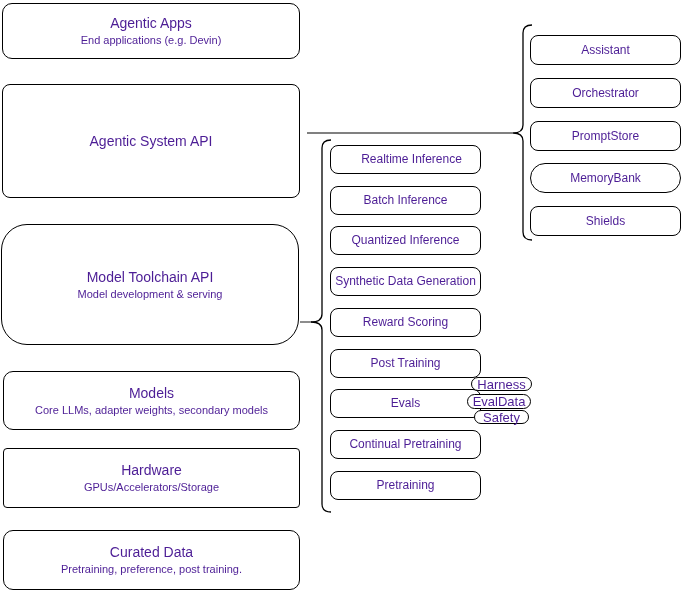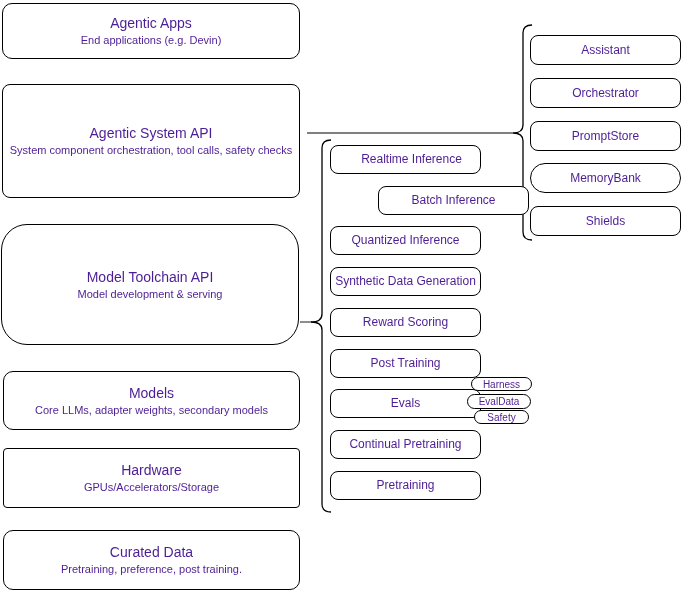--- a/index.html
+++ b/index.html
@@ -16,21 +16,21 @@
   .node .title{font-size:14px;line-height:17px;}
   .node .subtitle{font-size:11px;line-height:13px;}
   .chip{
     position:absolute;box-sizing:border-box;background:#fff;border:1px solid #000;
     border-radius:8px;display:flex;align-items:center;justify-content:center;
     text-align:center;font-size:12px;line-height:13px;
   }
   .tag{
     position:absolute;box-sizing:border-box;background:#fff;border:1px solid #000;
     border-radius:999px;display:flex;align-items:center;justify-content:center;
-    font-size:10px;line-height:11px;z-index:2;
+    font-size:13px;line-height:11px;z-index:2;
   }
 </style>
 </head>
 <body>
 
 <div class="canvas">
 
   <svg class="connectors" width="682" height="591">
     <path class="connector-gray" d="M307,133 H513" fill="none" stroke-width="1.8" stroke="#808080"></path>
     <path class="connector-gray" d="M300,322 H312" fill="none" stroke-width="1.8" stroke="#808080"></path>
@@ -38,42 +38,41 @@
     <path class="connector-black" d="M532,25 Q523,25 523,33 V125 Q523,133 513,133 Q523,133 523,141 V232 Q523,240 532,240" fill="none" stroke-width="1.3" stroke="#000000"></path>
   </svg>
 
   <div>
       <div class="node" style="left: 2px; top: 3px; width: 298px; height: 56px; border-radius: 10px;">
         <div class="title">Agentic Apps</div>
         <div class="subtitle">End applications (e.g. Devin)</div>
       </div>
       <div class="node" style="left: 2px; top: 84px; width: 298px; height: 114px; border-radius: 8px;">
         <div class="title">Agentic System API</div>
-        <div class="subtitle">System component orchestration, tool calls, safety checks</div>
       </div>
       <div class="node" style="left: 1px; top: 224px; width: 298px; height: 121px; border-radius: 26px;">
         <div class="title">Model Toolchain API</div>
         <div class="subtitle">Model development &amp; serving</div>
       </div>
       <div class="node" style="left: 3px; top: 371px; width: 297px; height: 59px; border-radius: 10px;">
         <div class="title">Models</div>
         <div class="subtitle">Core LLMs, adapter weights, secondary models</div>
       </div>
       <div class="node" style="left: 3px; top: 448px; width: 297px; height: 60px; border-radius: 4px;">
         <div class="title">Hardware</div>
         <div class="subtitle">GPUs/Accelerators/Storage</div>
       </div>
       <div class="node" style="left: 3px; top: 530px; width: 297px; height: 60px; border-radius: 10px;">
         <div class="title">Curated Data</div>
         <div class="subtitle">Pretraining, preference, post training.</div>
       </div>
     </div>
   <div>
       <div class="chip" style="left: 330px; top: 145px; width: 151px; height: 29px; padding-left: 12px;">Realtime Inference</div>
-      <div class="chip" style="left: 330px; top: 186px; width: 151px; height: 29px; margin-left: 48px;">Batch Inference</div>
+      <div class="chip" style="left: 330px; top: 186px; width: 151px; height: 29px;">Batch Inference</div>
       <div class="chip" style="left: 330px; top: 226px; width: 151px; height: 29px;">Quantized Inference</div>
       <div class="chip" style="left: 330px; top: 267px; width: 151px; height: 29px;">Synthetic Data Generation</div>
       <div class="chip" style="left: 330px; top: 308px; width: 151px; height: 29px;">Reward Scoring</div>
       <div class="chip" style="left: 330px; top: 349px; width: 151px; height: 29px;">Post Training</div>
       <div class="chip" style="left: 330px; top: 389px; width: 151px; height: 29px;">Evals</div>
       <div class="chip" style="left: 330px; top: 430px; width: 151px; height: 29px;">Continual Pretraining</div>
       <div class="chip" style="left: 330px; top: 471px; width: 151px; height: 29px;">Pretraining</div>
     </div>
   <div>
       <div class="tag" style="left: 471px; top: 377px; width: 61px; height: 14px;">Harness</div>

